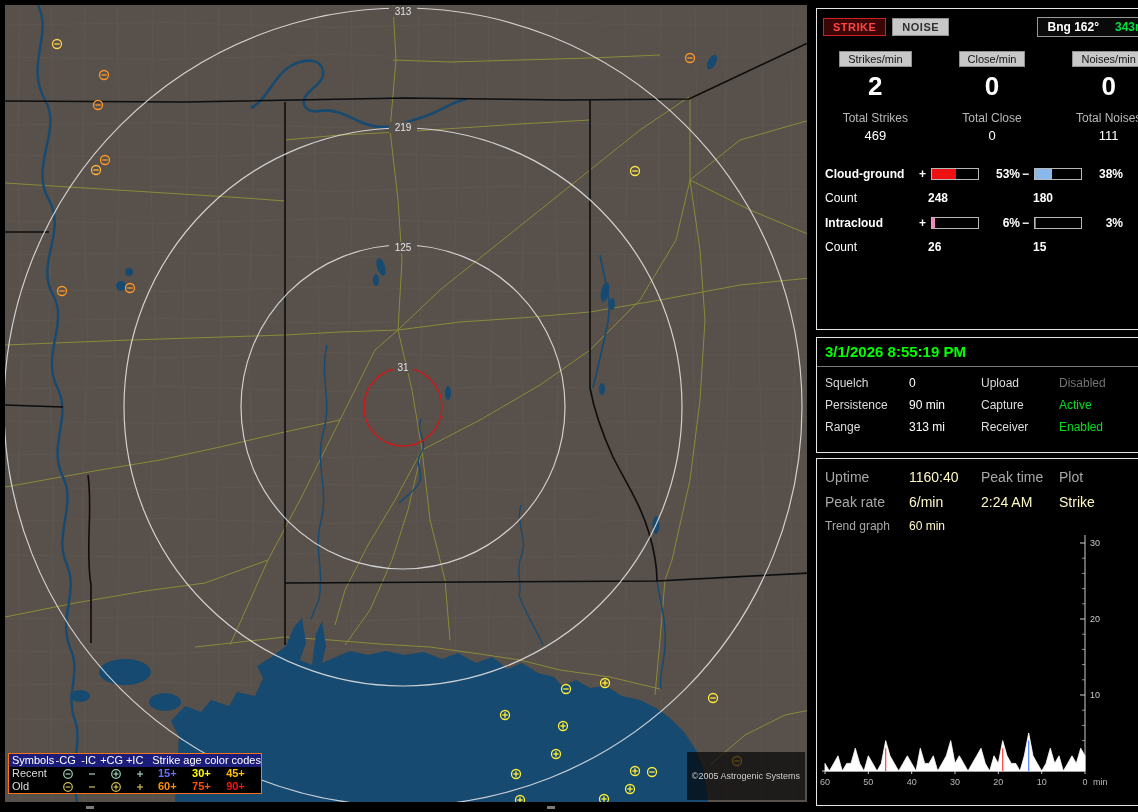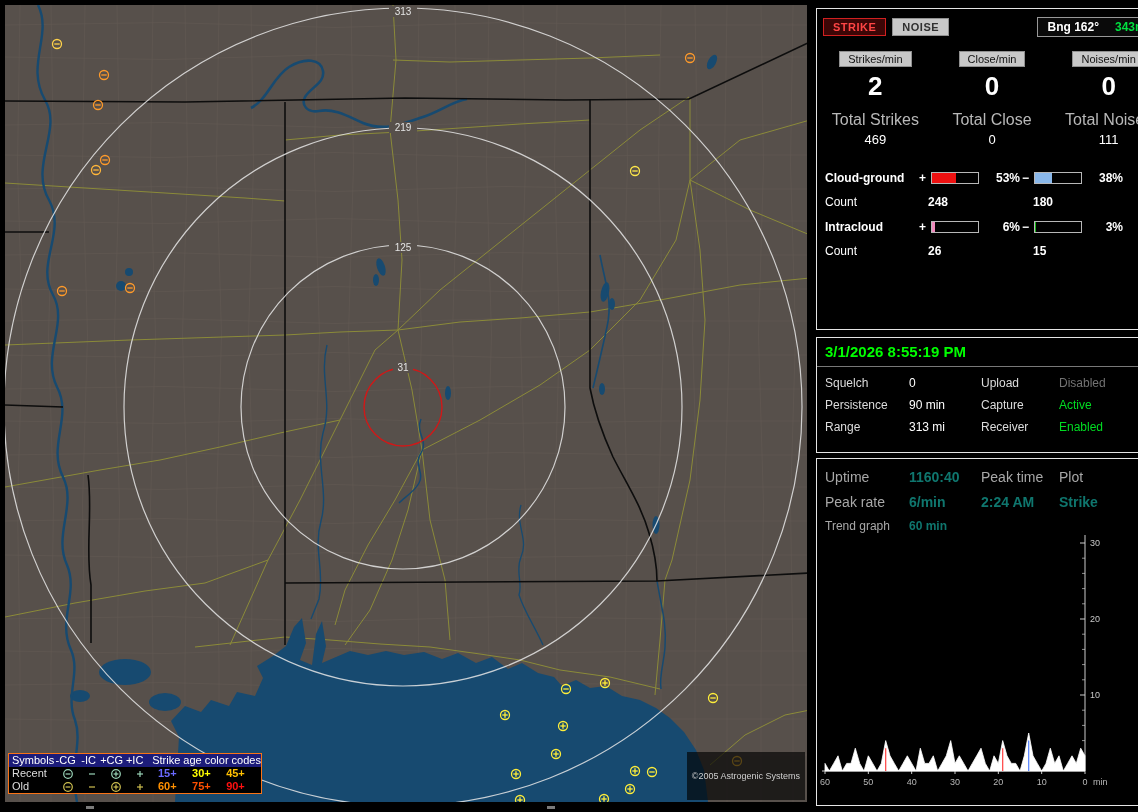--- a/index.html
+++ b/index.html
@@ -35,39 +35,39 @@
   .btn-noise{background:#c8c8c8;border:1px solid #909090;color:#303030;
              font:bold 11px "Liberation Sans",sans-serif;padding:2px 9px;letter-spacing:.5px;cursor:pointer;}
   .bng-box{margin-left:auto;border:1px solid #989898;background:#0a0a0a;padding:2px 9px;
            display:flex;gap:16px;font-weight:bold;font-size:12px;}
   .bng-label{color:#fff;} .bng-range{color:#00e040;}
   .rates{display:flex;margin-top:14px;}
   .rate{flex:1;text-align:center;}
   .rate-btn{display:inline-block;background:#c8c8c8;border:1px solid #909090;color:#111;
             font-size:11px;padding:1px 8px;cursor:pointer;}
   .rate-val{color:#fff;font-size:26px;font-weight:bold;margin-top:4px;}
-  .rate-total-label{color:#b8b8b8;font-size:16px;margin-top:9px;}
+  .rate-total-label{color:#b8b8b8;font-size:12px;margin-top:9px;}
   .rate-total{color:#fff;font-size:13px;margin-top:3px;}
   .dist{margin:18px 8px 0 8px;}
   .dist-title{color:#b0b0b0;font-size:12px;padding-bottom:3px;border-bottom:1px solid #787878;margin-bottom:4px;}
   .dist-row{display:flex;align-items:center;height:25px;color:#fff;font-size:12px;}
   .dl{width:92px;font-weight:bold;}
   .sign{width:11px;text-align:center;font-weight:bold;}
   .bar{width:46px;height:10px;border:1px solid #b8b8b8;background:#000;margin:0 3px;}
   .bar i{display:block;height:100%;width:0;}
   .pct{width:36px;font-weight:bold;padding-left:2px;text-align:right;}
   .count-row{display:flex;color:#fff;font-size:12px;height:24px;align-items:center;}
   .count-row .cl{width:103px;}
   .count-row .c1{width:105px;font-weight:bold;}
   .count-row .c2{font-weight:bold;}
   .dt{color:#00ff00;font-size:15px;font-weight:bold;padding:5px 0 6px 8px;border-bottom:1px solid #787878;}
   .settings{display:grid;grid-template-columns:84px 72px 78px auto;padding:9px 4px 0 8px;row-gap:8px;font-size:12px;}
   .s-label{color:#dcdcdc;} .v{color:#fff;} .v-dis{color:#737373;} .v-on{color:#00dd22;}
   .status{display:grid;grid-template-columns:84px 72px 78px auto;padding:10px 4px 0 8px;row-gap:9px;font-size:14px;}
-  .st-label{color:#a8a8a8;} .st-val{color:#0f766e;font-weight:bold;}
+  .st-label{color:#a8a8a8;} .st-val{color:#fef9c3;}
   .trendrow{display:grid;grid-template-columns:84px auto;padding:9px 4px 0 8px;font-size:12px;}
   #trend-svg{position:absolute;left:0;top:0;pointer-events:none;}
 </style>
 </head>
 <body>
 
 <div id="app">
 
   <div id="map">
     <svg id="map-svg" viewBox="0 0 802 797" width="802" height="797">

